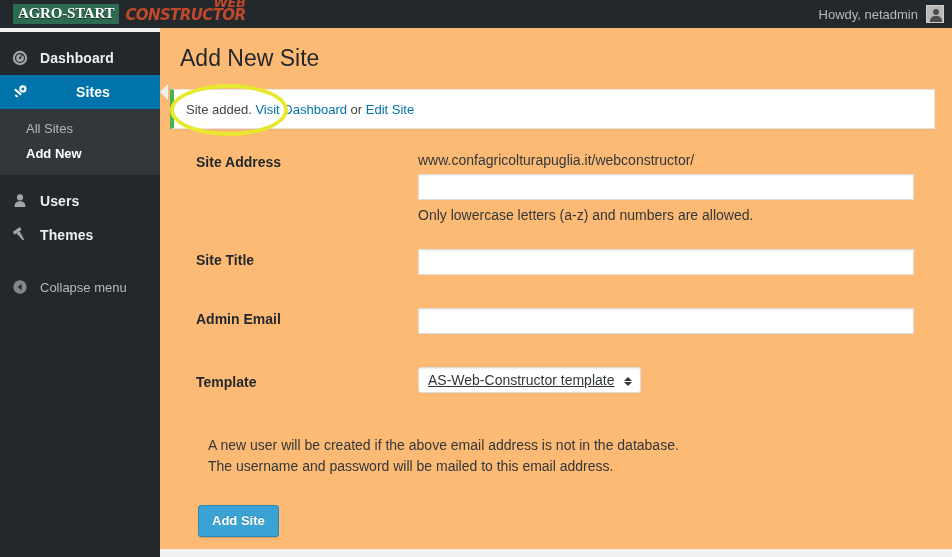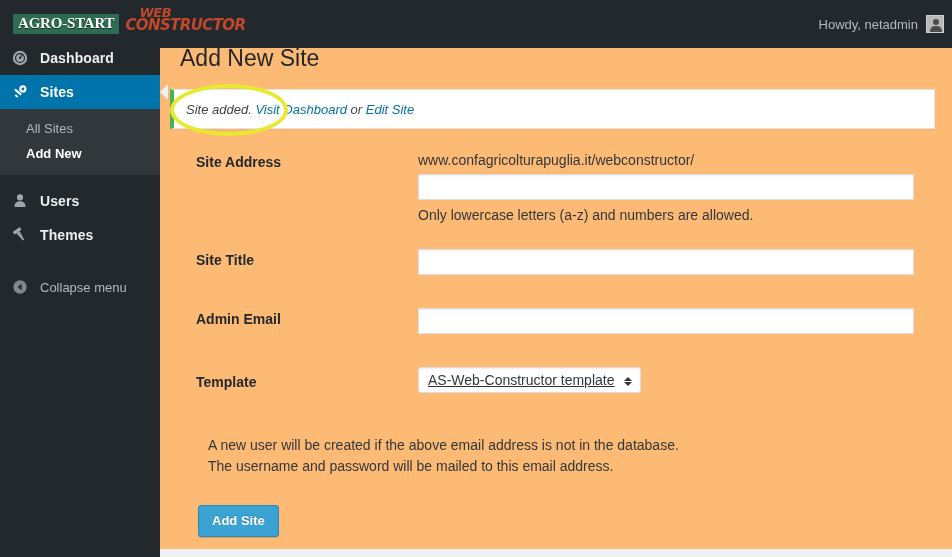--- a/index.html
+++ b/index.html
@@ -7,24 +7,25 @@
     margin: 0; padding: 0;
     width: 952px; height: 557px;
     overflow: hidden;
     font-family: "Liberation Sans", sans-serif;
     background: #f1f1f1;
   }
 
   
   #adminbar {
     position: absolute; top: 0; left: 0;
-    width: 952px; height: 48px;
+    width: 952px; height: 28px;
     background: #23282d;
     display: flex; align-items: center;
     z-index: 40;
+    text-align: right;
   }
   #brand {
     display: flex; align-items: flex-start;
     padding-left: 13px;
     height: 32px;
     line-height: 1;
   }
   #brand-agro {
     background: #2d6b52;
     color: #ffffff;
@@ -88,20 +89,21 @@
     padding-left: 10px;
     color: #eeeeee;
     font-size: 14px;
     font-weight: bold;
     cursor: pointer;
   }
   .menu-item .mlabel { padding-left: 10px; letter-spacing: 0.1px; }
   .menu-item.current {
     background: #0073aa;
     color: #ffffff;
+    gap: 36px;
   }
   .menu-item.current:after {
     content: "";
     position: absolute; right: -8px; top: 50%;
     margin-top: -8px;
     border: 8px solid transparent;
     border-right-color: #f1f1f1;
   }
   .micon { width: 20px; height: 20px; display:flex; align-items:center; justify-content:center; }
   .micon svg { display:block; }
@@ -148,21 +150,21 @@
     position: relative;
     margin: 6px 17px 0 10px;
     background: #ffffff;
     border: 1px solid #e5e5e5;
     border-left: 4px solid #46b450;
     box-shadow: 0 1px 1px rgba(0,0,0,.04);
     padding: 11px 12px 11px 12px;
     font-size: 13px;
     color: #444444;
     min-height: 40px;
-    display: flex; align-items: center; font-style: italic;
+    display: flex; align-items: center;
   }
   #notice a { color: #0073aa; text-decoration: none; }
 
   
   #highlight {
     position: absolute;
     left: 170px; top: 84px;
     width: 118px; height: 52px;
     border: 4px solid #e8e830;
     border-radius: 50%;

